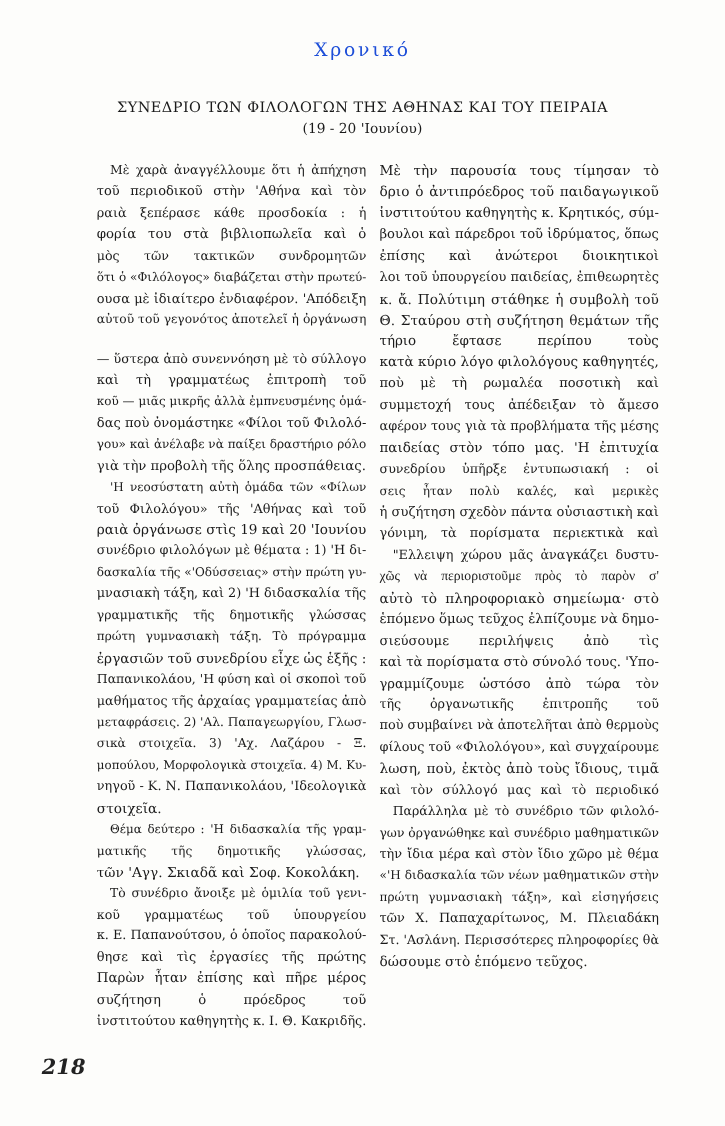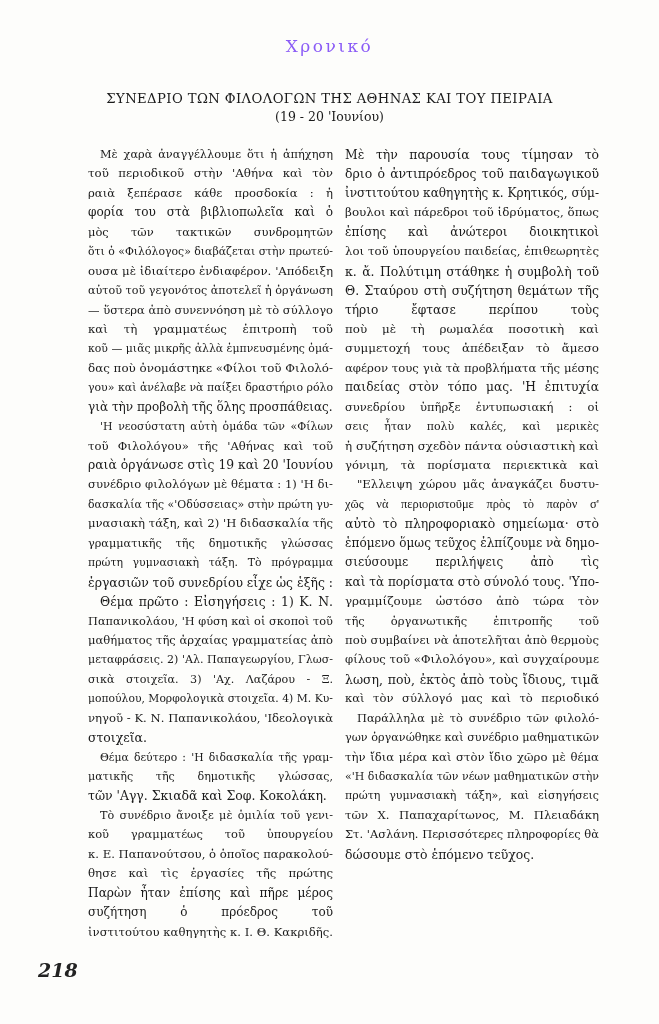--- a/index.html
+++ b/index.html
@@ -2,21 +2,21 @@
 <html><head>
 <meta charset="utf-8">
 <style>
   html, body { margin:0; padding:0; }
   body {
     width:659px; height:1024px; background:#fdfdfb; position:relative; overflow:hidden;
     font-family:"DejaVu Serif", serif; color:#1a1a1a;
   }
   .section-title {
     position:absolute; top:36px; left:0; width:659px; text-align:center;
-    font-size:17px; letter-spacing:2.5px; color:#8b5cf6;
+    font-size:17px; letter-spacing:2.5px; color:#1d4ed8;
   }
   .heading {
     position:absolute; top:91px; left:0; width:659px; text-align:center;
     font-size:13.2px; letter-spacing:0.4px; color:#1a1a1a;
   }
   .subheading {
     position:absolute; top:109px; left:0; width:659px; text-align:center;
     font-size:12.5px; color:#1a1a1a;
   }
   .column {
@@ -43,36 +43,35 @@
 
 <div class="column col-left" id="col-left">
     <span class="line indent" style="white-space: normal; display: block; letter-spacing: 0px; font-size: 11.33px; overflow: hidden;">Μὲ χαρὰ ἀναγγέλλουμε ὅτι ἡ ἀπήχηση</span>
     <span class="line" style="white-space: normal; display: block; letter-spacing: 0px; font-size: 11.82px; overflow: hidden;">τοῦ περιοδικοῦ στὴν 'Αθήνα καὶ τὸν Πει-</span>
     <span class="line" style="white-space: normal; display: block; letter-spacing: 0px; font-size: 11.6px; overflow: hidden;">ραιὰ ξεπέρασε κάθε προσδοκία : ἡ κυκλο-</span>
     <span class="line" style="white-space: normal; display: block; letter-spacing: 0px; font-size: 12.1px; overflow: hidden;">φορία του στὰ βιβλιοπωλεῖα καὶ ὁ ἀριθ-</span>
     <span class="line" style="white-space: normal; display: block; letter-spacing: 0px; font-size: 11.47px; overflow: hidden;">μὸς τῶν τακτικῶν συνδρομητῶν δείχνουν</span>
     <span class="line" style="white-space: normal; display: block; letter-spacing: 0px; font-size: 10.89px; overflow: hidden;">ὅτι ὁ «Φιλόλογος» διαβάζεται στὴν πρωτεύ-</span>
     <span class="line" style="white-space: normal; display: block; letter-spacing: 0px; font-size: 11.78px; overflow: hidden;">ουσα μὲ ἰδιαίτερο ἐνδιαφέρον. 'Απόδειξη</span>
     <span class="line" style="white-space: normal; display: block; letter-spacing: 0px; font-size: 11.17px; overflow: hidden;">αὐτοῦ τοῦ γεγονότος ἀποτελεῖ ἡ ὀργάνωση</span>
-    <span class="line" style="white-space: normal; display: block; letter-spacing: 0px; font-size: 11.51px; overflow: hidden;">— ὕστερα ἀπὸ συνεννόηση μὲ τὸ σύλλογο</span>
+    <span class="line" style="white-space: normal; display: block; letter-spacing: 0px; font-size: 11.51px; overflow: hidden; margin-top: 16px;">— ὕστερα ἀπὸ συνεννόηση μὲ τὸ σύλλογο</span>
     <span class="line" style="white-space: normal; display: block; letter-spacing: 0px; font-size: 11.78px; overflow: hidden;">καὶ τὴ γραμματέως ἐπιτροπὴ τοῦ περιοδι-</span>
     <span class="line" style="white-space: normal; display: block; letter-spacing: 0px; font-size: 10.89px; overflow: hidden;">κοῦ — μιᾶς μικρῆς ἀλλὰ ἐμπνευσμένης ὁμά-</span>
     <span class="line" style="white-space: normal; display: block; letter-spacing: 0px; font-size: 11.87px; overflow: hidden;">δας ποὺ ὀνομάστηκε «Φίλοι τοῦ Φιλολό-</span>
     <span class="line" style="white-space: normal; display: block; letter-spacing: 0px; font-size: 10.93px; overflow: hidden;">γου» καὶ ἀνέλαβε νὰ παίξει δραστήριο ρόλο</span>
     <span class="line last" style="white-space: nowrap; display: block; letter-spacing: 0px; font-size: 12.06px;">γιὰ τὴν προβολὴ τῆς ὅλης προσπάθειας.</span>
     <span class="line indent" style="white-space: normal; display: block; letter-spacing: 0px; font-size: 10.95px; overflow: hidden;">'Η νεοσύστατη αὐτὴ ὁμάδα τῶν «Φίλων</span>
     <span class="line" style="white-space: normal; display: block; letter-spacing: 0px; font-size: 11.64px; overflow: hidden;">τοῦ Φιλολόγου» τῆς 'Αθήνας καὶ τοῦ Πει-</span>
     <span class="line" style="white-space: normal; display: block; letter-spacing: 0px; font-size: 12.35px; overflow: hidden;">ραιὰ ὀργάνωσε στὶς 19 καὶ 20 'Ιουνίου</span>
     <span class="line" style="white-space: normal; display: block; letter-spacing: 0px; font-size: 11.6px; overflow: hidden;">συνέδριο φιλολόγων μὲ θέματα : 1) 'Η δι-</span>
     <span class="line" style="white-space: normal; display: block; letter-spacing: 0px; font-size: 10.89px; overflow: hidden;">δασκαλία τῆς «'Οδύσσειας» στὴν πρώτη γυ-</span>
     <span class="line" style="white-space: normal; display: block; letter-spacing: 0px; font-size: 11.64px; overflow: hidden;">μνασιακὴ τάξη, καὶ 2) 'Η διδασκαλία τῆς</span>
     <span class="line" style="white-space: normal; display: block; letter-spacing: 0px; font-size: 11.26px; overflow: hidden;">γραμματικῆς τῆς δημοτικῆς γλώσσας στὴν</span>
     <span class="line" style="white-space: normal; display: block; letter-spacing: 0px; font-size: 10.89px; overflow: hidden;">πρώτη γυμνασιακὴ τάξη. Τὸ πρόγραμμα τῶν</span>
     <span class="line last" style="white-space: nowrap; display: block; letter-spacing: 0px; font-size: 12.4px;">ἐργασιῶν τοῦ συνεδρίου εἶχε ὡς ἑξῆς :</span>
-    <span class="line indent" style="white-space: normal; display: block; overflow: hidden;">Θέμα πρῶτο : Εἰσηγήσεις : 1) Κ. Ν.</span>
     <span class="line" style="white-space: normal; display: block; letter-spacing: 0px; font-size: 11.34px; overflow: hidden;">Παπανικολάου, 'Η φύση καὶ οἱ σκοποὶ τοῦ</span>
     <span class="line" style="white-space: normal; display: block; letter-spacing: 0px; font-size: 11.55px; overflow: hidden;">μαθήματος τῆς ἀρχαίας γραμματείας ἀπὸ</span>
     <span class="line" style="white-space: normal; display: block; letter-spacing: 0px; font-size: 11.05px; overflow: hidden;">μεταφράσεις. 2) 'Αλ. Παπαγεωργίου, Γλωσ-</span>
     <span class="line" style="white-space: normal; display: block; letter-spacing: 0px; font-size: 11.13px; overflow: hidden;">σικὰ στοιχεῖα. 3) 'Αχ. Λαζάρου - Ξ. Οἰκονο-</span>
     <span class="line" style="white-space: normal; display: block; letter-spacing: 0px; font-size: 10.78px; overflow: hidden;">μοπούλου, Μορφολογικὰ στοιχεῖα. 4) Μ. Κυ-</span>
     <span class="line" style="white-space: normal; display: block; letter-spacing: 0px; font-size: 11.64px; overflow: hidden;">νηγοῦ - Κ. Ν. Παπανικολάου, 'Ιδεολογικὰ</span>
     <span class="line last" style="white-space: nowrap; display: block;">στοιχεῖα.</span>
     <span class="line indent" style="white-space: normal; display: block; letter-spacing: 0px; font-size: 10.82px; overflow: hidden;">Θέμα δεύτερο : 'Η διδασκαλία τῆς γραμ-</span>
     <span class="line" style="white-space: normal; display: block; letter-spacing: 0px; font-size: 11.13px; overflow: hidden;">ματικῆς τῆς δημοτικῆς γλώσσας, Εἰσήγηση</span>
     <span class="line last" style="white-space: nowrap; display: block;">τῶν 'Αγγ. Σκιαδᾶ καὶ Σοφ. Κοκολάκη.</span>
@@ -87,20 +86,21 @@
 <div class="column col-right" id="col-right">
     <span class="line" style="white-space: normal; display: block; letter-spacing: 0px; font-size: 12.4px; overflow: hidden;">Μὲ τὴν παρουσία τους τίμησαν τὸ συνέ-</span>
     <span class="line" style="white-space: normal; display: block; overflow: hidden;">δριο ὁ ἀντιπρόεδρος τοῦ παιδαγωγικοῦ</span>
     <span class="line" style="white-space: normal; display: block; letter-spacing: 0px; font-size: 12.07px; overflow: hidden;">ἰνστιτούτου καθηγητὴς κ. Κρητικός, σύμ-</span>
     <span class="line" style="white-space: normal; display: block; letter-spacing: 0px; font-size: 11.93px; overflow: hidden;">βουλοι καὶ πάρεδροι τοῦ ἱδρύματος, ὅπως</span>
     <span class="line" style="white-space: normal; display: block; letter-spacing: 0px; font-size: 12.07px; overflow: hidden;">ἐπίσης καὶ ἀνώτεροι διοικητικοὶ ὑπάλλη-</span>
     <span class="line" style="white-space: normal; display: block; letter-spacing: 0px; font-size: 11.76px; overflow: hidden;">λοι τοῦ ὑπουργείου παιδείας, ἐπιθεωρητὲς</span>
     <span class="line" style="white-space: normal; display: block; overflow: hidden;">κ. ἄ. Πολύτιμη στάθηκε ἡ συμβολὴ τοῦ</span>
     <span class="line" style="white-space: normal; display: block; overflow: hidden;">Θ. Σταύρου στὴ συζήτηση θεμάτων τῆς</span>
     <span class="line" style="white-space: normal; display: block; letter-spacing: 0px; font-size: 12.21px; overflow: hidden;">τήριο ἔφτασε περίπου τοὺς ἑπτακόσιους,</span>
+    <span class="line" style="white-space: normal; display: block; letter-spacing: 0px; font-size: 12.3px; overflow: hidden;">κατὰ κύριο λόγο φιλολόγους καθηγητές,</span>
     <span class="line" style="white-space: normal; display: block; letter-spacing: 0px; font-size: 11.84px; overflow: hidden;">ποὺ μὲ τὴ ρωμαλέα ποσοτικὴ καὶ ποιοτικὴ</span>
     <span class="line" style="white-space: normal; display: block; letter-spacing: 0px; font-size: 11.93px; overflow: hidden;">συμμετοχή τους ἀπέδειξαν τὸ ἄμεσο ἐνδι-</span>
     <span class="line" style="white-space: normal; display: block; letter-spacing: 0px; font-size: 11.67px; overflow: hidden;">αφέρον τους γιὰ τὰ προβλήματα τῆς μέσης</span>
     <span class="line" style="white-space: normal; display: block; letter-spacing: 0px; font-size: 12.26px; overflow: hidden;">παιδείας στὸν τόπο μας. 'Η ἐπιτυχία τοῦ</span>
     <span class="line" style="white-space: normal; display: block; letter-spacing: 0px; font-size: 11.5px; overflow: hidden;">συνεδρίου ὑπῆρξε ἐντυπωσιακή : οἱ εἰσηγή-</span>
     <span class="line" style="white-space: normal; display: block; letter-spacing: 0px; font-size: 11.02px; overflow: hidden;">σεις ἦταν πολὺ καλές, καὶ μερικὲς ἐξαίρετες,</span>
     <span class="line" style="white-space: normal; display: block; letter-spacing: 0px; font-size: 11.89px; overflow: hidden;">ἡ συζήτηση σχεδὸν πάντα οὐσιαστικὴ καὶ</span>
     <span class="line" style="white-space: normal; display: block; letter-spacing: 0px; font-size: 11.63px; overflow: hidden;">γόνιμη, τὰ πορίσματα περιεκτικὰ καὶ λιτά.</span>
     <span class="line indent" style="white-space: normal; display: block; letter-spacing: 0px; font-size: 11.63px; overflow: hidden;">"Ελλειψη χώρου μᾶς ἀναγκάζει δυστυ-</span>
     <span class="line" style="white-space: normal; display: block; overflow: hidden; font-family: Liberation Serif, serif;">χῶς νὰ περιοριστοῦμε πρὸς τὸ παρὸν σ'</span>

